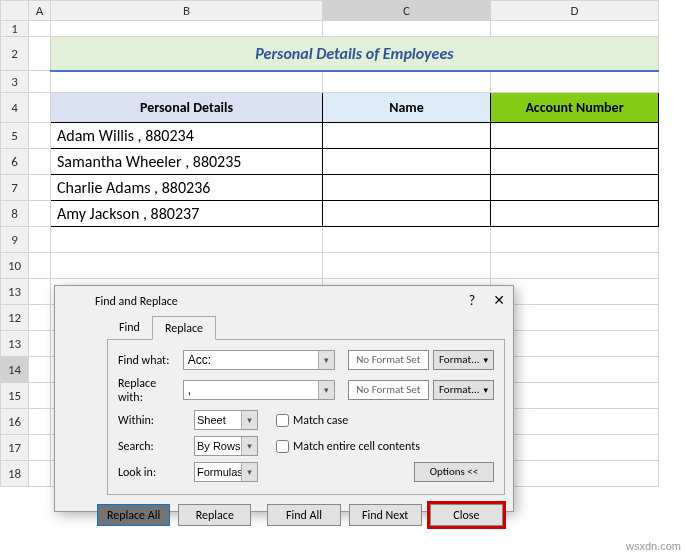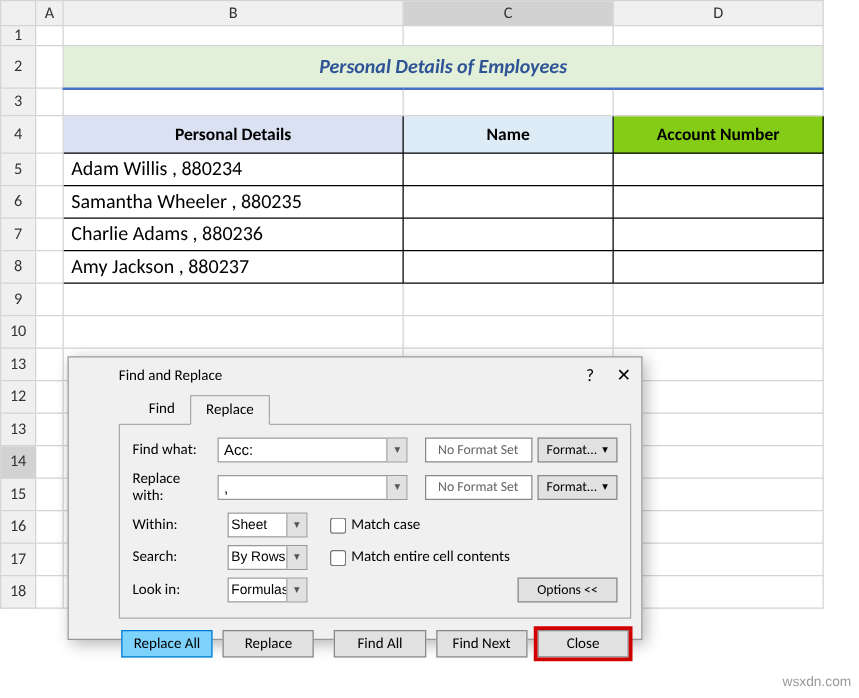--- a/index.html
+++ b/index.html
@@ -30,34 +30,34 @@
     .data-b { border: 1px solid #000 !important; padding-left: 6px; font-family: Calibri, sans-serif; font-size: 16px; }
     .data-c, .data-d { border: 1px solid #000 !important; }
     .dialog { position: absolute; left: 54px; top: 285px; width: 460px; height: 227px; background: #f0f0f0; border: 1px solid #999; box-shadow: 3px 3px 12px rgba(0,0,0,0.3); font-size: 12px; padding-left: 32px; }
     .dlg-title { height: 30px; line-height: 30px; padding: 0 8px; display: flex; align-items: center; justify-content: space-between; }
     .dlg-title-text { font-size: 12px; }
     .dlg-ctrl { display: flex; gap: 18px; align-items: center; }
     .dlg-ctrl span { font-size: 14px; cursor: pointer; }
     .tabs { display: flex; padding-left: 20px; text-align: center; }
     .tab { padding: 4px 12px; font-size: 12px; cursor: pointer; }
     .tab.active { background: #f0f0f0; border: 1px solid #aaa; border-bottom: 1px solid #f0f0f0; position: relative; z-index: 2; }
-    .tab-body { border: 1px solid #aaa; margin: 0 8px 0 8px; padding: 10px 10px 6px 10px; position: relative; top: -1px; }
+    .tab-body { border: 1px solid #aaa; margin: 0 8px 0 20px; padding: 10px 10px 6px 10px; position: relative; top: -1px; }
     .frow { display: flex; align-items: center; margin-bottom: 6px; gap: 4px; }
     .flabel { width: 72px; font-size: 12px; }
     .finput { width: 152px; height: 20px; border: 1px solid #999; background: #fff; font-size: 12px; padding: 0 4px; }
     .fselect { width: 64px; height: 20px; border: 1px solid #999; background: #fff; font-size: 11px; padding: 0 2px; }
     .noformat { width: 96px; height: 20px; border: 1px solid #888; background: #fff; font-size: 11px; text-align: center; line-height: 18px; color: #666; }
     .fmtbtn { width: 72px; height: 20px; border: 1px solid #888; background: #e1e1e1; font-size: 11px; text-align: center; line-height: 18px; cursor: pointer; display: flex; align-items: center; justify-content: center; }
     .fmtbtn .arrow { margin-left: 4px; font-size: 9px; }
     .chk-row { display: flex; align-items: center; gap: 4px; font-size: 12px; }
     .chk-row input { width: 13px; height: 13px; }
     .opts-btn { width: 80px; height: 20px; border: 1px solid #888; background: #e1e1e1; font-size: 11px; text-align: center; line-height: 18px; cursor: pointer; margin-left: auto; }
     .btn-row { display: flex; gap: 8px; padding: 8px 10px; }
     .btn { width: 74px; height: 22px; border: 1px solid #888; background: #e1e1e1; font-size: 12px; text-align: center; line-height: 20px; cursor: pointer; }
-    .btn.replaceall { border: 1px solid #0078d4; background: #7dd3fc; }
+    .btn.replaceall { border: 1px solid #0078d4; background: #737373; }
     .btn.close-hl { outline: 3px solid #d00000; outline-offset: 0; }
     .watermark { position: absolute; bottom: 6px; right: 6px; font-size: 11px; color: #999; font-family: Arial, sans-serif; }
     .sel-cell { outline: 2px solid #107c41; outline-offset: -1px; }
     .combo-wrap { position: relative; display: inline-block; }
     .combo-btn { position: absolute; right: 1px; top: 1px; width: 16px; height: 18px; background: #e1e1e1; border-left: 1px solid #aaa; text-align: center; font-size: 9px; line-height: 18px; color: #555; cursor: pointer; }
   </style>
 </head>
 <body>
 
 <table class="sheet">

